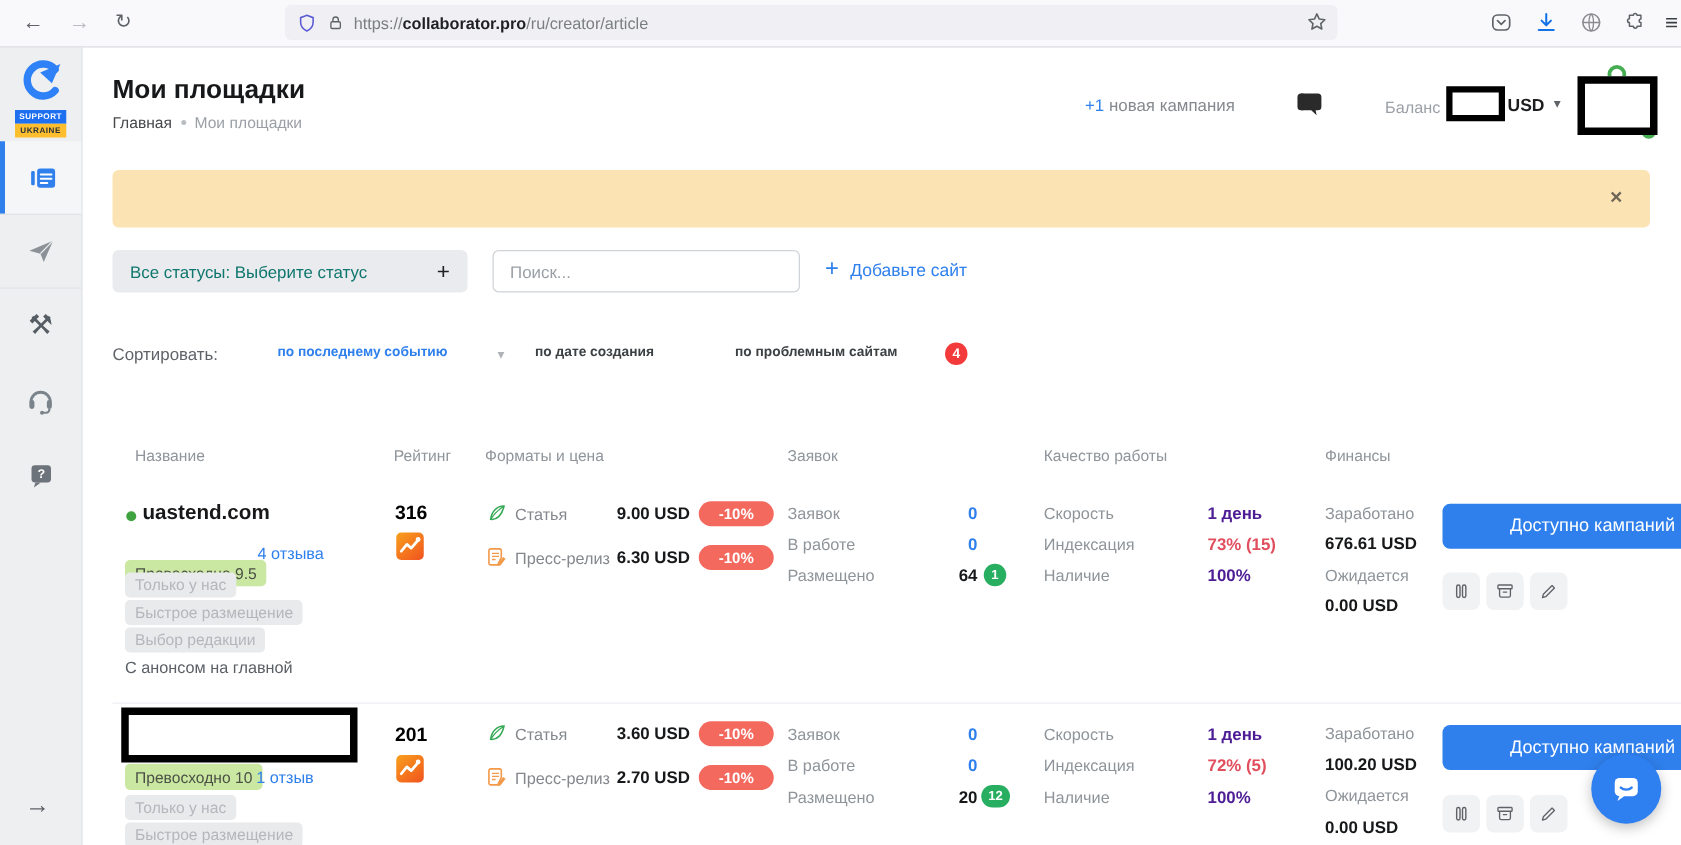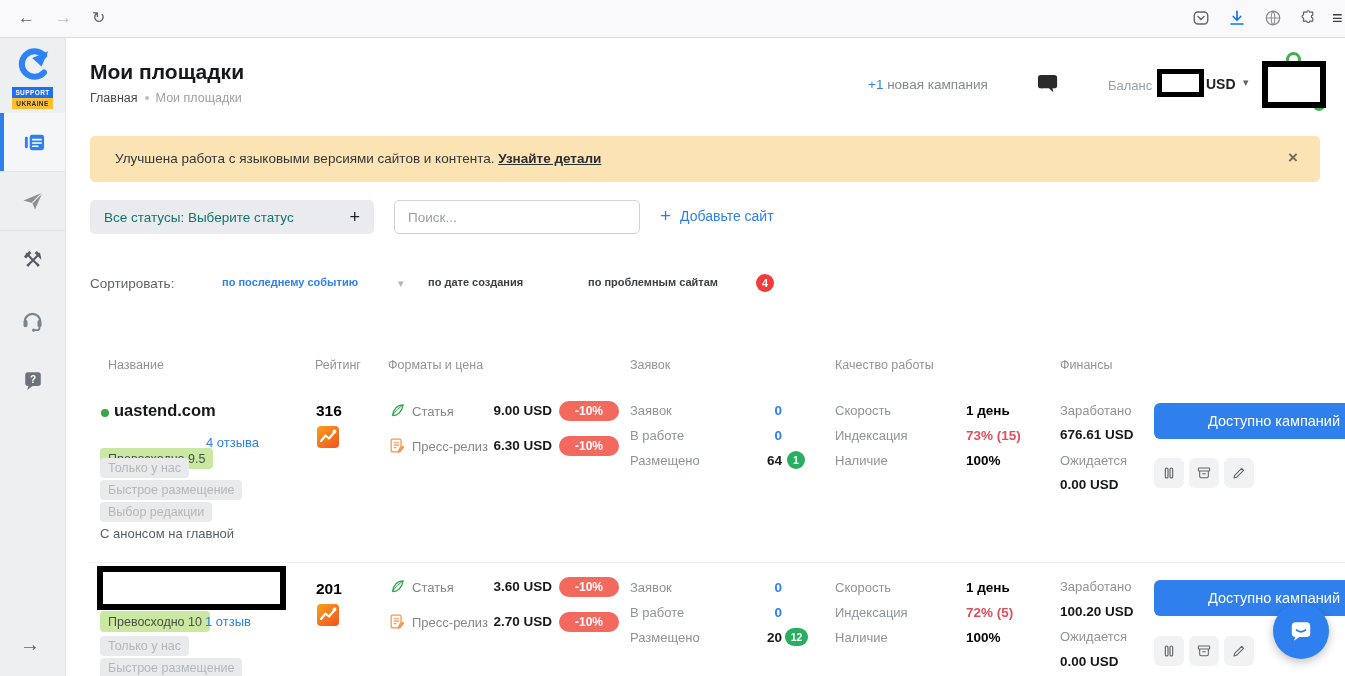--- a/index.html
+++ b/index.html
@@ -86,21 +86,21 @@
   .fmt-label{position:absolute;left:412px;font-size:13px;color:#84888d}
   .fmt-price{position:absolute;left:450px;width:102px;text-align:right;font-size:13.5px;font-weight:700;color:#17181a}
   .discount-pill{position:absolute;left:559px;height:20px;background:#f4695e;border-radius:10px;color:#fff;font-size:12px;font-weight:700;display:flex;align-items:center;padding:0 16px}
 
   .cell-label{position:absolute;font-size:13px;color:#8e9499}
   .deal-val{position:absolute;left:700px;width:82px;text-align:right;font-size:13.5px;font-weight:700}
   .deal-val.blue{color:#2f80ed}
   .deal-val.dark{color:#17181a}
   .count-badge{position:absolute;background:#27ae60;color:#fff;font-size:10.5px;font-weight:700;border-radius:9px;display:flex;align-items:center;justify-content:center}
   .qual-val{position:absolute;left:966px;font-size:13.5px;font-weight:700}
-  .qual-val.green{color:#000000}
+  .qual-val.green{color:#4c1d95}
   .qual-val.red{color:#e14f5f}
   .fin-label{position:absolute;left:1060px;font-size:13px;color:#8e9499}
   .fin-val{position:absolute;left:1060px;font-size:13.5px;font-weight:700;color:#17181a}
 
   .action-btn{position:absolute;left:1154px;width:240px;height:36px;background:#2f80ed;border:none;border-radius:6px;color:#fff;font-size:14.5px;font-family:"Liberation Sans",sans-serif;cursor:pointer}
   .mini-btn{position:absolute;width:30px;height:30px;background:#f1f2f4;border-radius:6px;display:flex;align-items:center;justify-content:center;cursor:pointer}
 
   .redact-site{left:97px;top:0;width:189px;height:44px;border-width:6px}
 
   
@@ -109,20 +109,39 @@
 </head>
 <body>
 
 <div id="app">
 
   <div class="browser-bar">
     <span class="nav-glyph" style="left:18px">←</span>
     <span class="nav-glyph disabled" style="left:55px">→</span>
     <span class="nav-glyph" style="left:92px;font-size:16px">↻</span>
 
+    <div class="url-bar">
+      <span style="display:flex">
+        <svg viewBox="0 0 24 24" width="15" height="15">
+            <path d="M12 2l8 3v6c0 5-3.5 9-8 11-4.5-2-8-6-8-11V5z" fill="none" stroke="#5a5bd5" stroke-width="2"></path>
+          </svg>
+      </span>
+      <span style="display:flex;margin-left:9px">
+        <svg viewBox="0 0 24 24" width="13" height="13">
+            <rect x="5" y="10" width="14" height="10" rx="2" fill="none" stroke="#5f6368" stroke-width="2"></rect>
+            <path d="M8 10V7a4 4 0 018 0v3" fill="none" stroke="#5f6368" stroke-width="2"></path>
+          </svg>
+      </span>
+      <span class="url-text"><span>https://</span><b>collaborator.pro</b><span>/ru/creator/article</span></span>
+      <span class="url-star">
+        <svg viewBox="0 0 24 24" width="17" height="17">
+            <path d="M12 3l2.7 5.8 6.3.8-4.6 4.3 1.2 6.2L12 17l-5.6 3.1 1.2-6.2L3 9.6l6.3-.8z" fill="none" stroke="#5f6368" stroke-width="1.8" stroke-linejoin="round"></path>
+          </svg>
+      </span>
+    </div>
 
     <span class="tb-icon" style="left:1192px">
       <svg viewBox="0 0 24 24" width="18" height="18">
           <rect x="3" y="4" width="18" height="16" rx="5" fill="none" stroke="#5f6368" stroke-width="1.8"></rect>
           <path d="M8 10l4 4 4-4" fill="none" stroke="#5f6368" stroke-width="1.8" stroke-linecap="round"></path>
         </svg>
     </span>
     <span class="tb-icon" style="left:1228px">
       <svg viewBox="0 0 24 24" width="18" height="18">
           <path d="M12 3v11M7 10l5 5 5-5" stroke="#1373e6" stroke-width="2.2" fill="none" stroke-linecap="round" stroke-linejoin="round"></path>
@@ -214,21 +233,20 @@
   <span class="balance-label">Баланс</span>
   <div class="redact redact-balance"></div>
   <span class="currency">USD</span>
   <span class="bal-caret">▾</span>
 
   <span class="presence-dot" style="left:1286px;top:52px"></span>
   <span class="presence-dot" style="left:1313px;top:99px;width:12px;height:12px"></span>
   <div class="redact redact-avatar"></div>
 
   <div class="banner">
-    <div class="banner-text"><span>Улучшена работа с языковыми версиями сайтов и контента. </span><span class="banner-link">Узнайте детали</span></div>
     <span class="banner-close">×</span>
   </div>
 
   <div class="status-chip">
     <span class="lbl">Все статусы: Выберите статус</span>
     <span class="plus">+</span>
   </div>
   <input class="search-input" type="text" placeholder="Поиск..." style="">
   <div class="add-site">
     <span class="plus">+</span>

